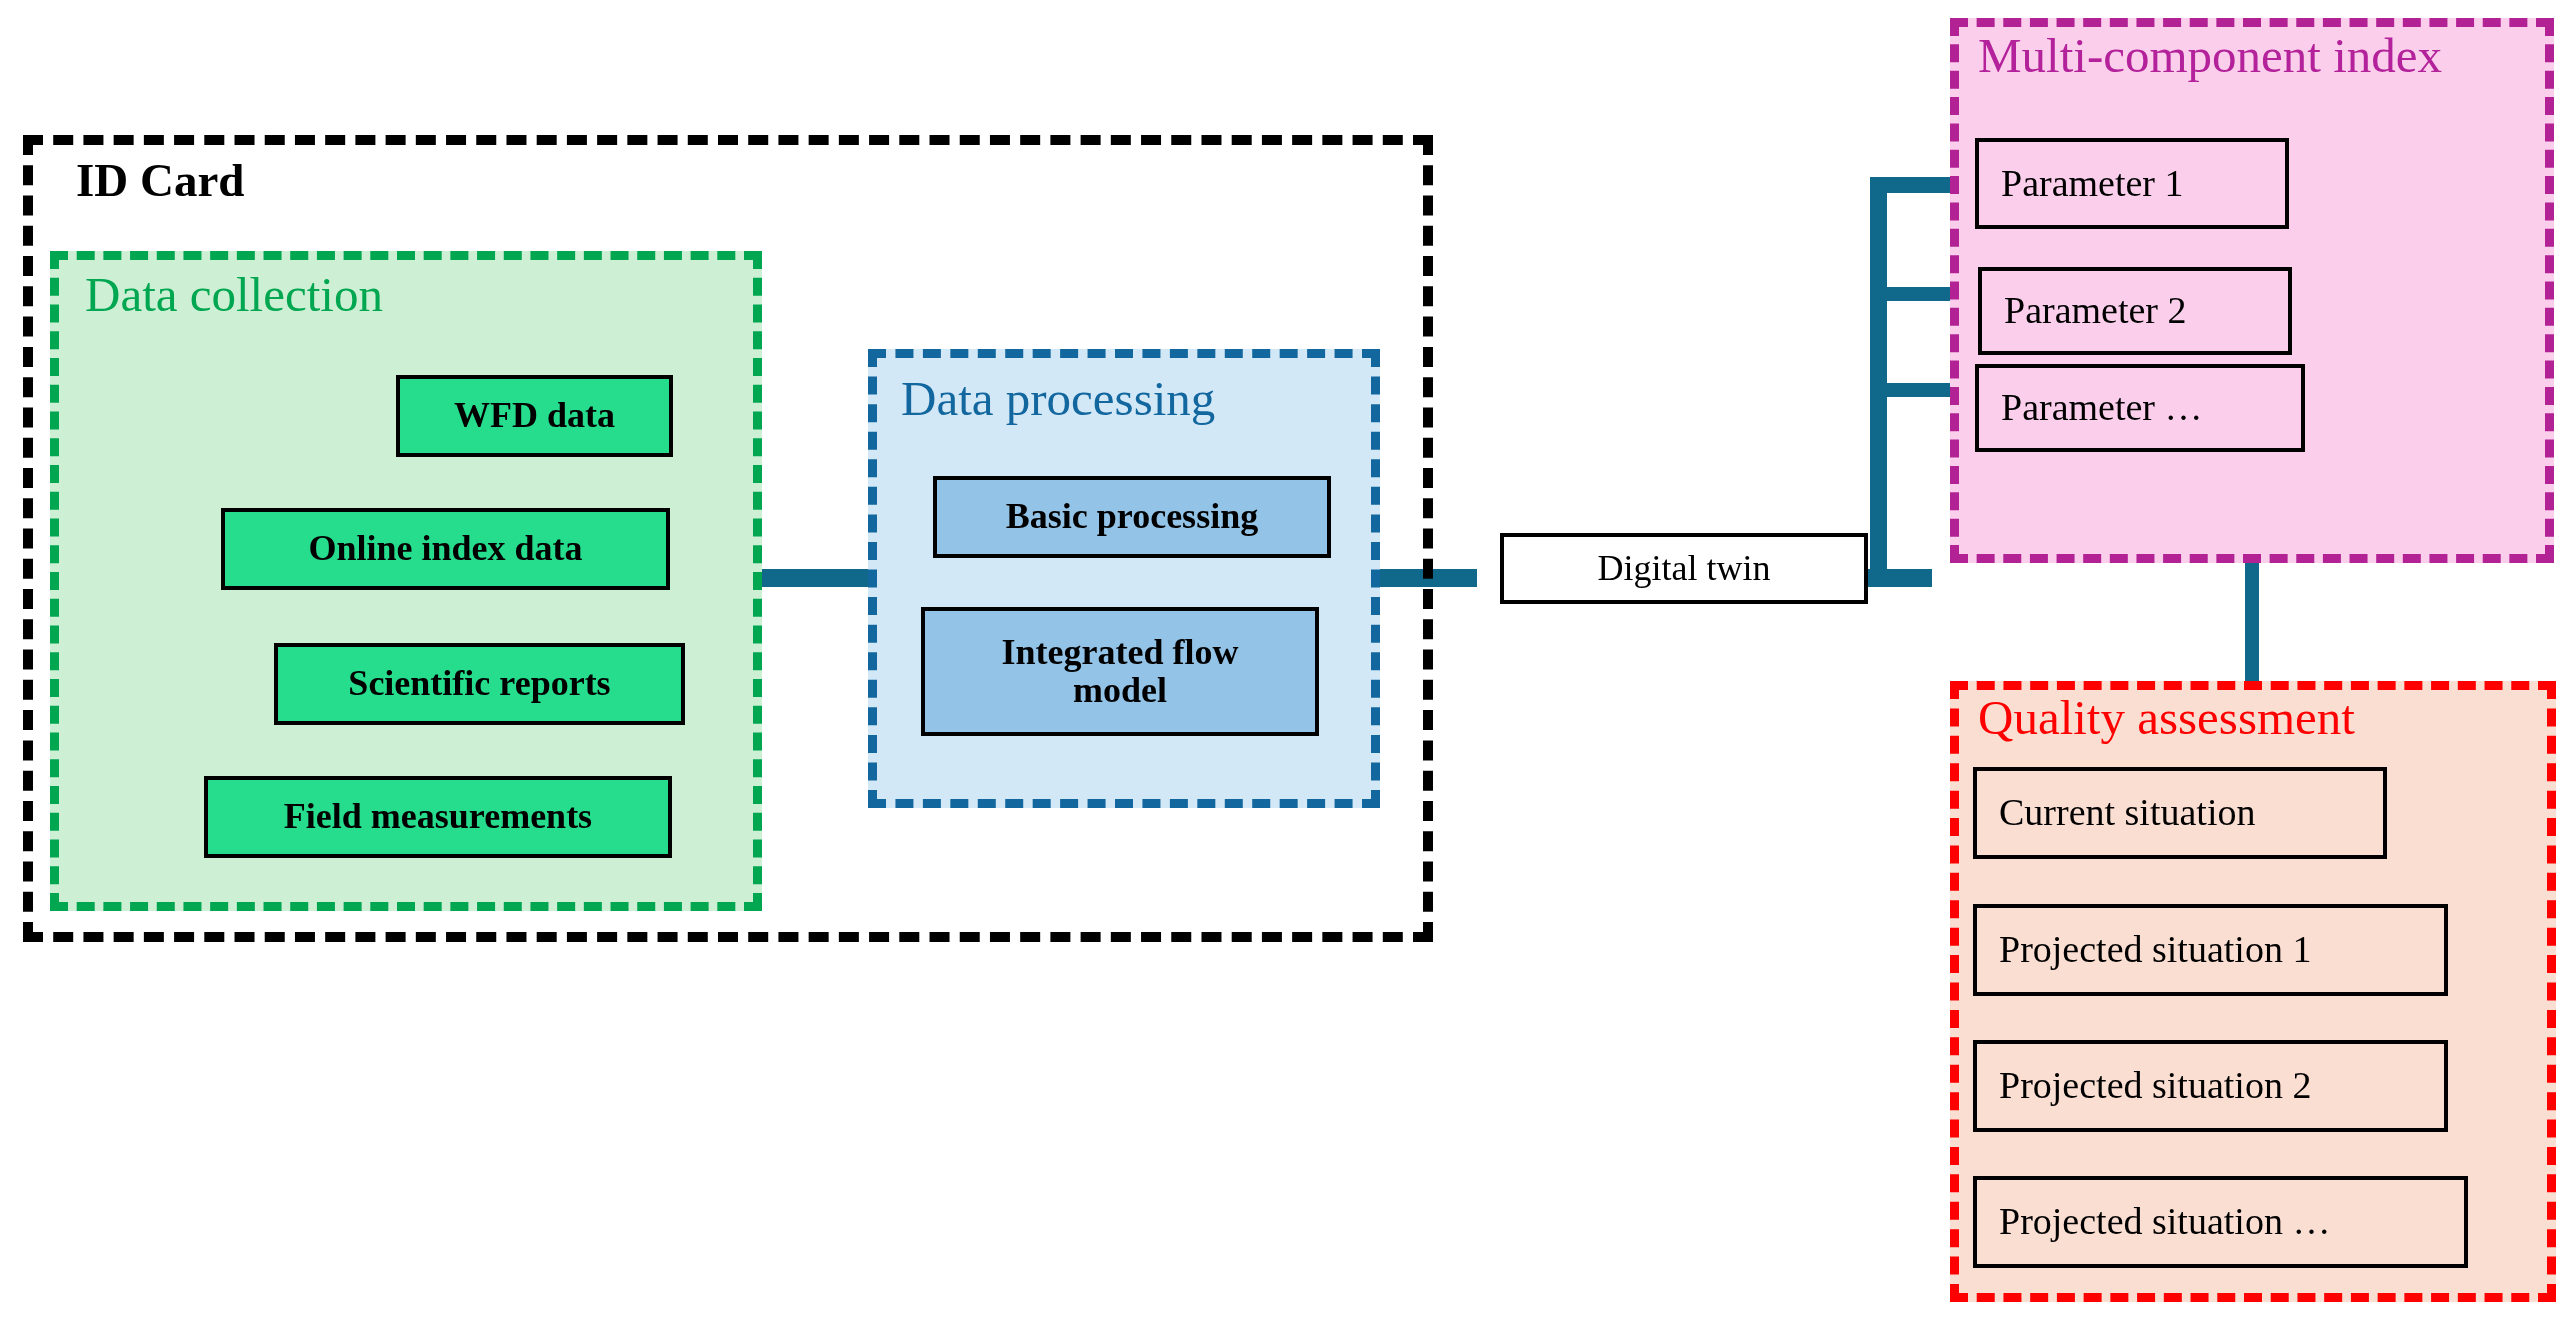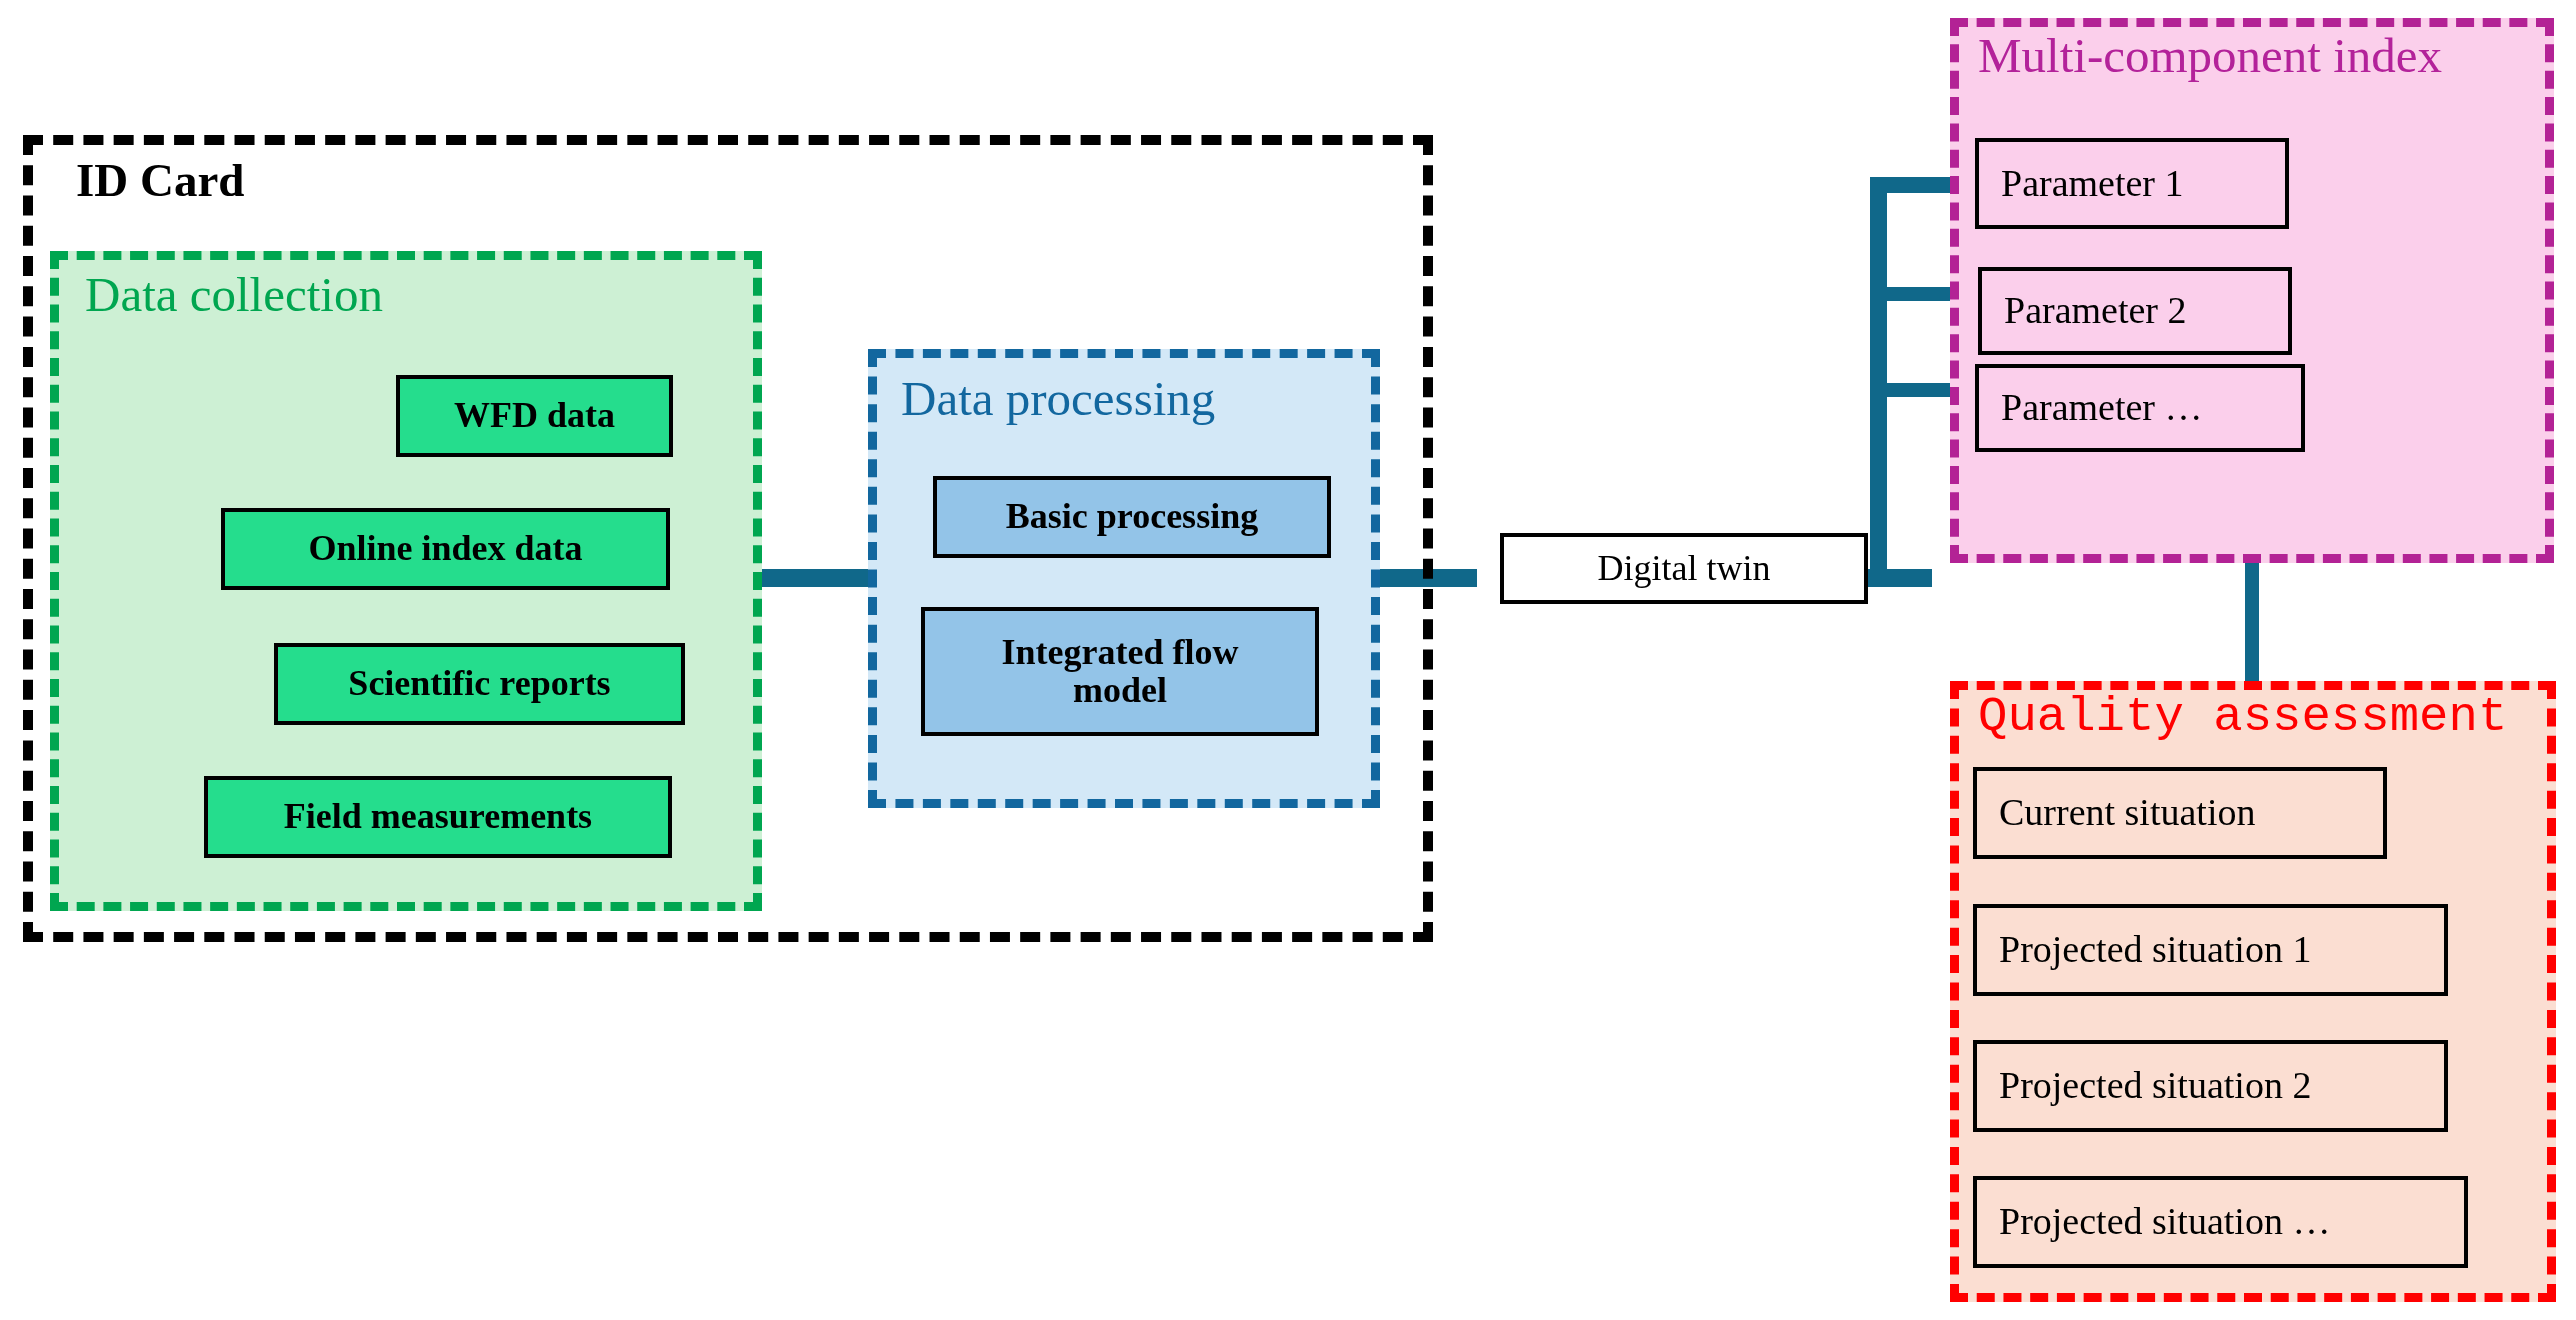--- a/index.html
+++ b/index.html
@@ -72,21 +72,21 @@
   }
 
   
   #quality{
     left:1950px; top:681px; width:606px; height:621px;
     border-width:9.7px; border-color:#ff0000; background:#fbded2;
   }
   #quality-title{
     left:1978px; top:693px;
     font-size:49px; color:#ff0000;
-    font-family:Liberation Mono, monospace;
+    font-family:Liberation Serif, serif;
   }
 
   
   .box{
     position:absolute;
     box-sizing:border-box;
     border:4.5px solid #000000;
     display:flex;
     align-items:center;
     justify-content:center;

